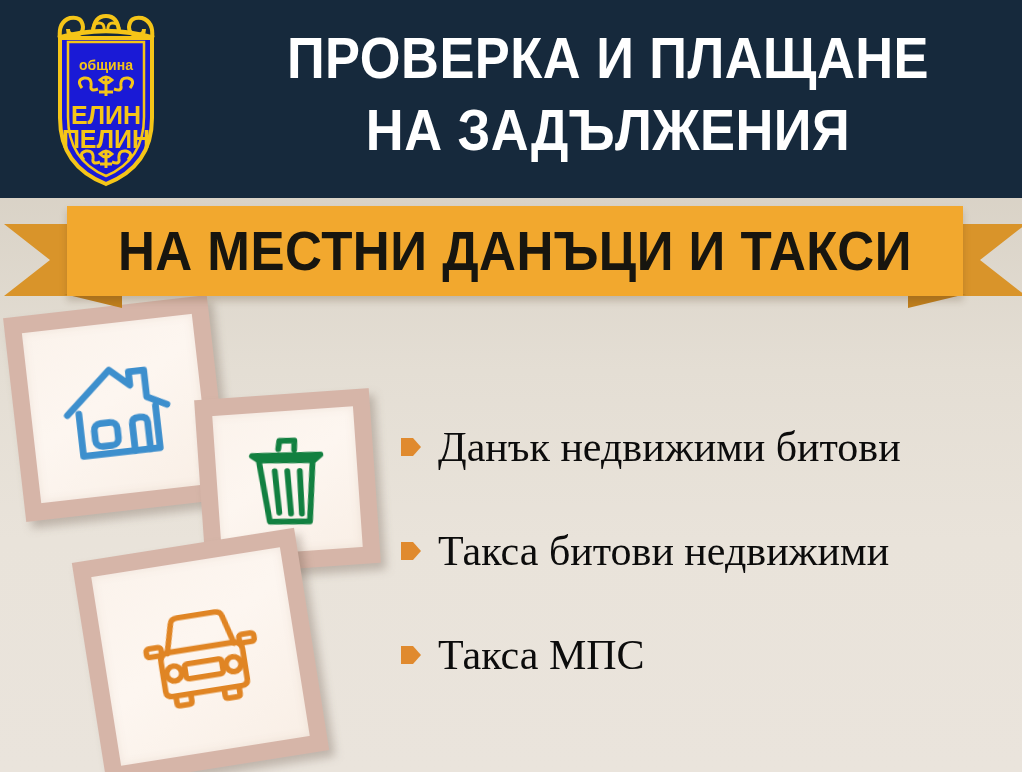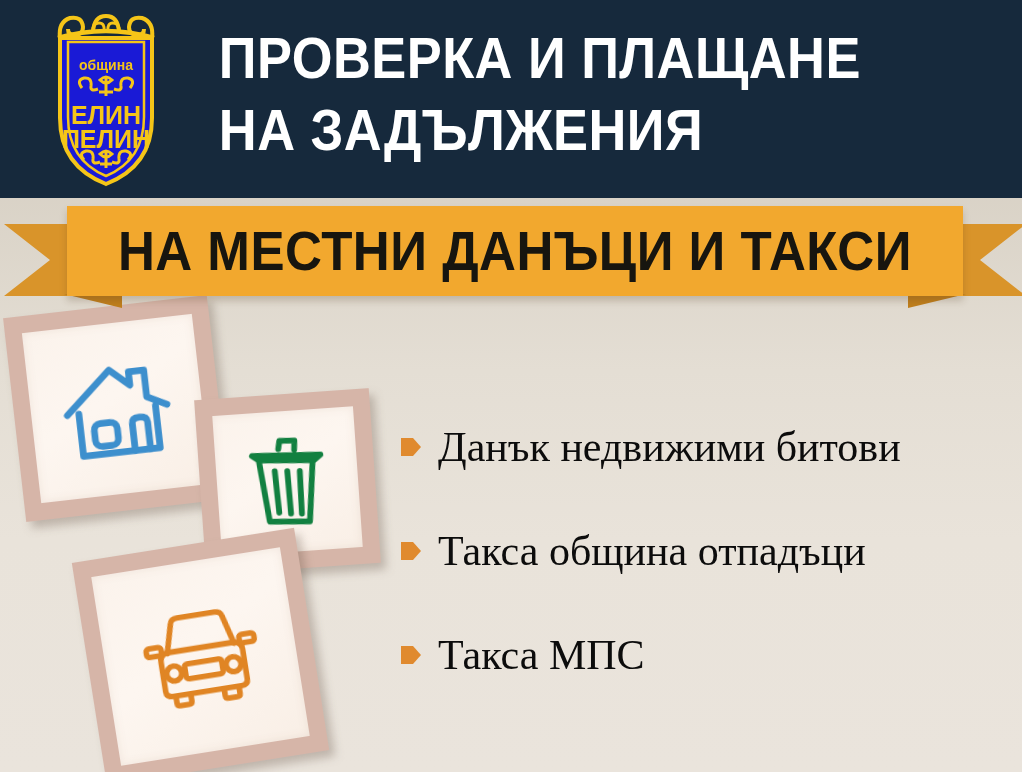--- a/index.html
+++ b/index.html
@@ -18,22 +18,22 @@
   
   .header{
     position:absolute;left:0;top:0;width:1022px;height:198px;
     background:#16293c;
     z-index:5;
   }
   .crest{
     position:absolute;left:38px;top:8px;width:136px;height:182px;
   }
   .header-titles{
-    position:absolute;left:186px;top:22px;width:820px;
-    text-align:left;
+    position:absolute;left:198px;top:22px;width:820px;
+    text-align:center;
   }
   .title-line{
     color:#ffffff;
     font-family:"Liberation Sans", sans-serif;
     font-weight:bold;
     font-size:57px;
     line-height:72px;
     letter-spacing:0.5px;
     transform:scaleX(0.92);
     transform-origin:center center;
@@ -276,21 +276,21 @@
       </span>
       <span class="item-label">Данък недвижими битови</span>
     </div>
 
     <div class="list-item">
       <span class="bullet">
         <svg viewBox="0 0 22 26" width="22" height="26">
           <path d="M1 4 L13 4 L21 13 L13 22 L1 22 Z" fill="#e08a2e"></path>
         </svg>
       </span>
-      <span class="item-label">Такса община отпадъци</span>
+      <span class="item-label">Такса битови недвижими</span>
     </div>
 
     <div class="list-item">
       <span class="bullet">
         <svg viewBox="0 0 22 26" width="22" height="26">
           <path d="M1 4 L13 4 L21 13 L13 22 L1 22 Z" fill="#e08a2e"></path>
         </svg>
       </span>
       <span class="item-label">Такса МПС</span>
     </div>

